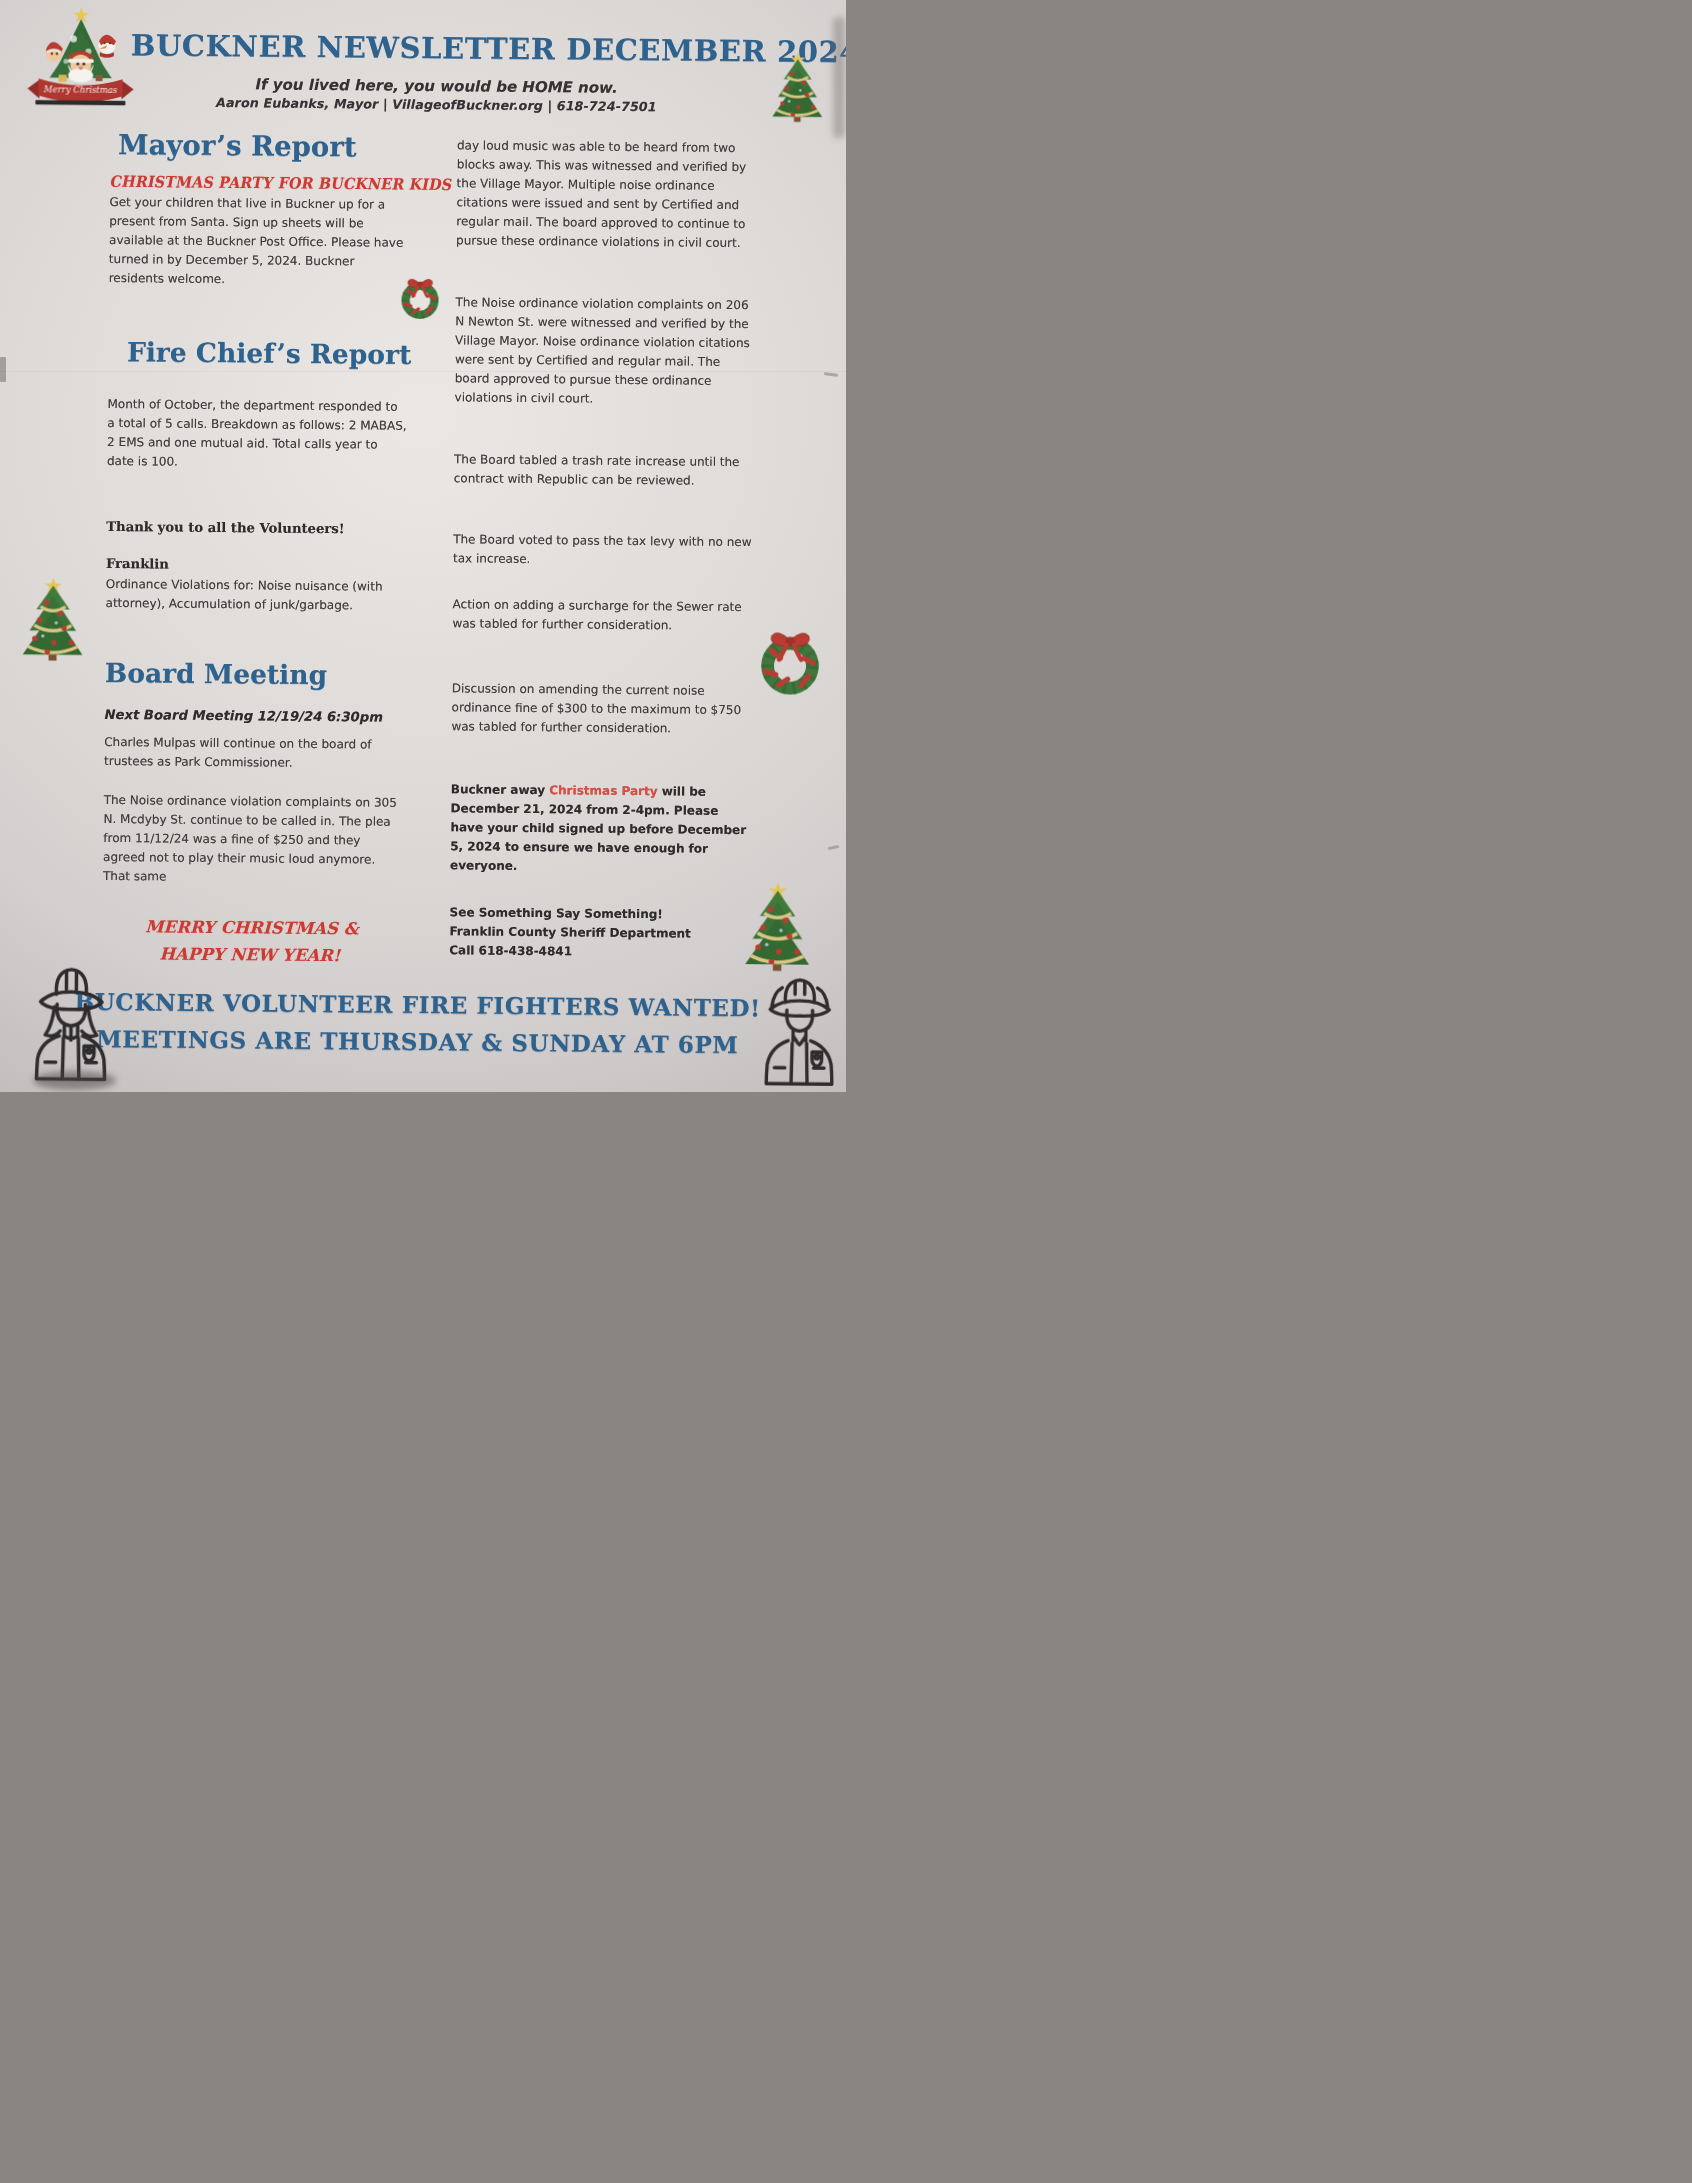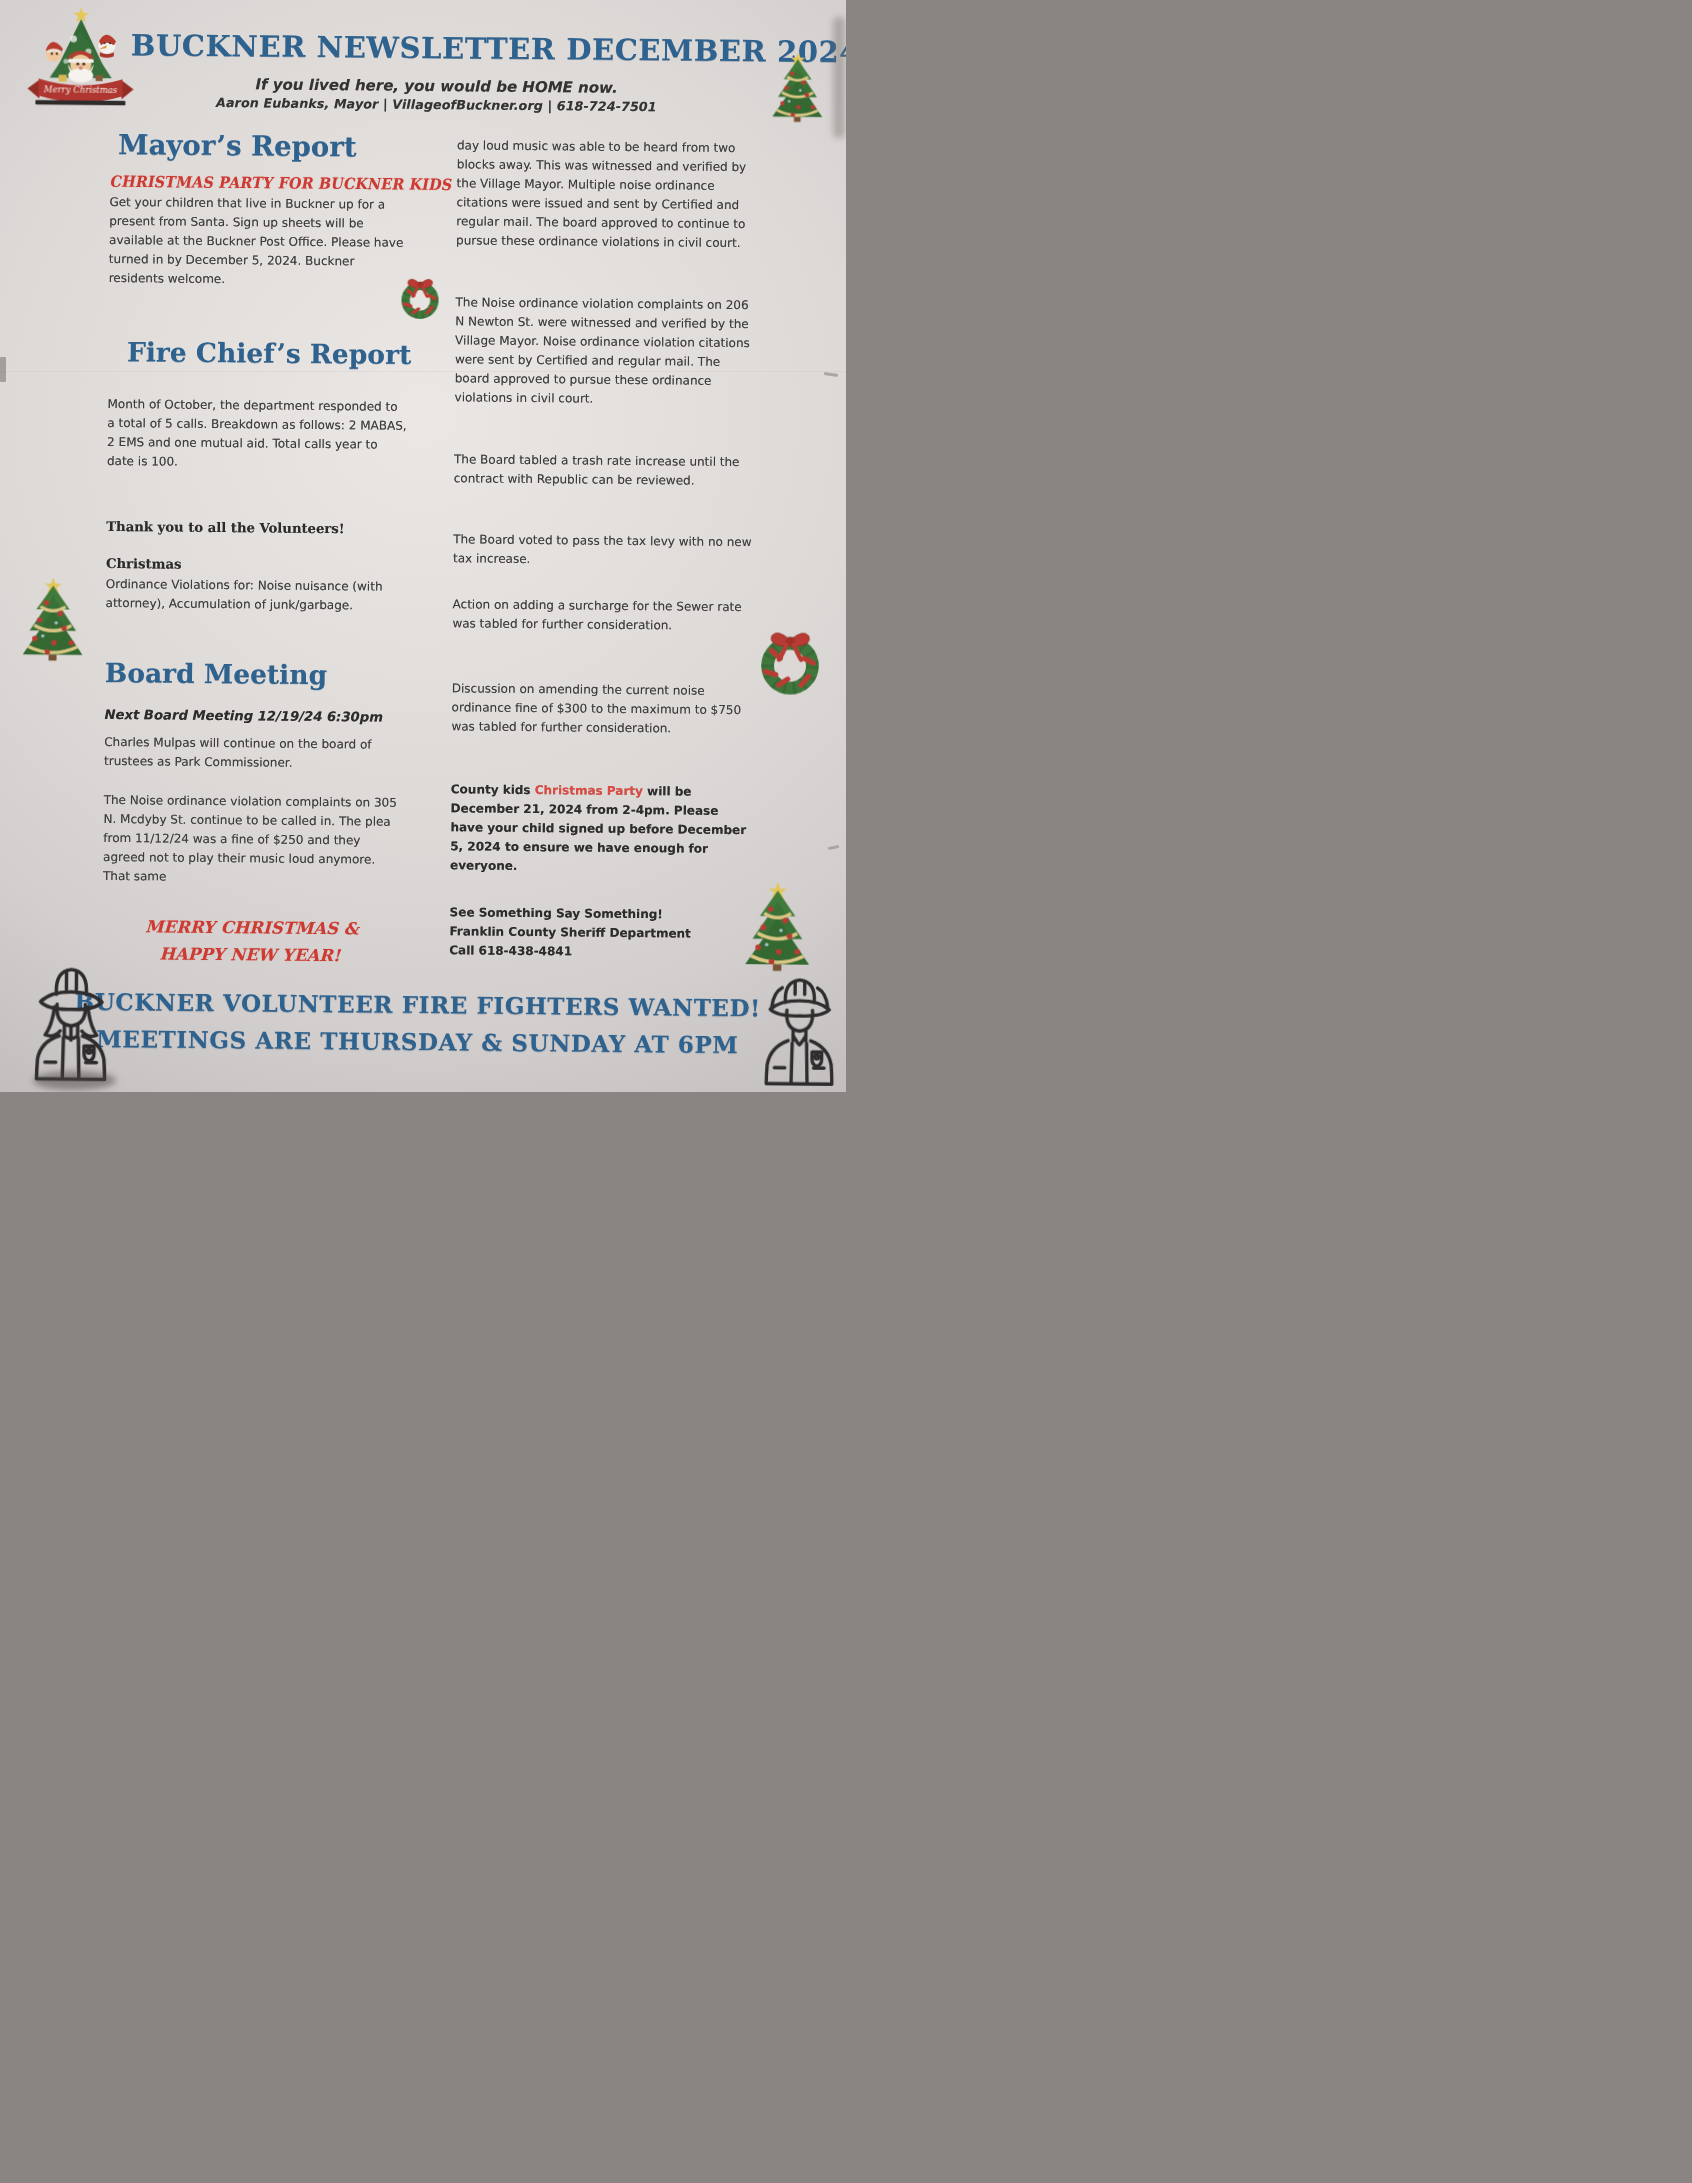--- a/index.html
+++ b/index.html
@@ -155,21 +155,21 @@
         <path d="M55,28 Q72,12 80,22 Q84,34 64,36 Z" fill="#c13a30" stroke="#99291f"></path>
         <circle cx="55" cy="30" r="6.5" fill="#a92f26"></circle>
         <path d="M50,34 Q44,48 40,54" stroke="#c13a30" stroke-width="6" fill="none" stroke-linecap="round"></path>
         <path d="M60,34 Q66,48 70,54" stroke="#c13a30" stroke-width="6" fill="none" stroke-linecap="round"></path>
       </svg>
     </div>
 
     <div class="abs h-section" style="left:126px;top:339px;font-size:26.5px;">Fire Chief’s Report</div>
     <p class="body abs" style="left:107px;top:398px;width:300px;">Month of October, the department responded to a total of 5 calls. Breakdown as follows: 2 MABAS, 2 EMS and one mutual aid. Total calls year to date is 100.</p>
     <div class="abs serif-bold" style="left:107px;top:522px;">Thank you to all the Volunteers!</div>
-    <div class="abs serif-bold" style="left:107px;top:559px;">Christmas</div>
+    <div class="abs serif-bold" style="left:107px;top:559px;">Franklin</div>
     <p class="body abs" style="left:107px;top:578px;width:300px;">Ordinance Violations for: Noise nuisance (with attorney), Accumulation of junk/garbage.</p>
 
     <div class="abs deco" style="left:18px;top:578px;width:73px;height:90px;">
       <svg width="73" height="90" viewBox="0 0 110 130">
         <polygon points="55,2 58.5,11 68,11 60.5,16.5 63.5,25.5 55,20 46.5,25.5 49.5,16.5 42,11 51.5,11" fill="#e5c64f"></polygon>
         <polygon points="55,14 30,50 80,50" fill="#3d7c37"></polygon>
         <polygon points="55,30 20,82 90,82" fill="#377233"></polygon>
         <polygon points="55,52 10,118 100,118" fill="#316a2e"></polygon>
         <rect x="49" y="118" width="12" height="9" fill="#7b5433"></rect>
         <path d="M36,46 Q55,58 74,46" stroke="#dbc67e" stroke-width="5" fill="none"></path>
@@ -222,21 +222,21 @@
         <path d="M55,28 Q38,12 30,22 Q26,34 46,36 Z" fill="#c13a30" stroke="#99291f"></path>
         <path d="M55,28 Q72,12 80,22 Q84,34 64,36 Z" fill="#c13a30" stroke="#99291f"></path>
         <circle cx="55" cy="30" r="6.5" fill="#a92f26"></circle>
         <path d="M50,34 Q44,48 40,54" stroke="#c13a30" stroke-width="6" fill="none" stroke-linecap="round"></path>
         <path d="M60,34 Q66,48 70,54" stroke="#c13a30" stroke-width="6" fill="none" stroke-linecap="round"></path>
       </svg>
     </div>
 
     <p class="body abs" style="left:454px;top:679px;width:300px;">Discussion on amending the current noise ordinance fine of $300 to the maximum to $750 was tabled for further consideration.</p>
 
-    <p class="body bold abs" style="left:454px;top:780px;width:300px;"><span>County kids </span><span class="red">Christmas Party</span><span> will be December 21, 2024 from 2-4pm. Please have your child signed up before December 5, 2024 to ensure we have enough for everyone.</span></p>
+    <p class="body bold abs" style="left:454px;top:780px;width:300px;"><span>Buckner away </span><span class="red">Christmas Party</span><span> will be December 21, 2024 from 2-4pm. Please have your child signed up before December 5, 2024 to ensure we have enough for everyone.</span></p>
 
     <div class="abs" style="left:454px;top:903px;width:300px;">
       <div class="body bold">See Something Say Something!</div>
       <div class="body bold">Franklin County Sheriff Department</div>
       <div class="body bold">Call 618-438-4841</div>
     </div>
 
     <div class="abs deco" style="left:743px;top:875px;width:78px;height:97px;">
       <svg width="78" height="97" viewBox="0 0 110 130">
         <polygon points="55,2 58.5,11 68,11 60.5,16.5 63.5,25.5 55,20 46.5,25.5 49.5,16.5 42,11 51.5,11" fill="#e5c64f"></polygon>

